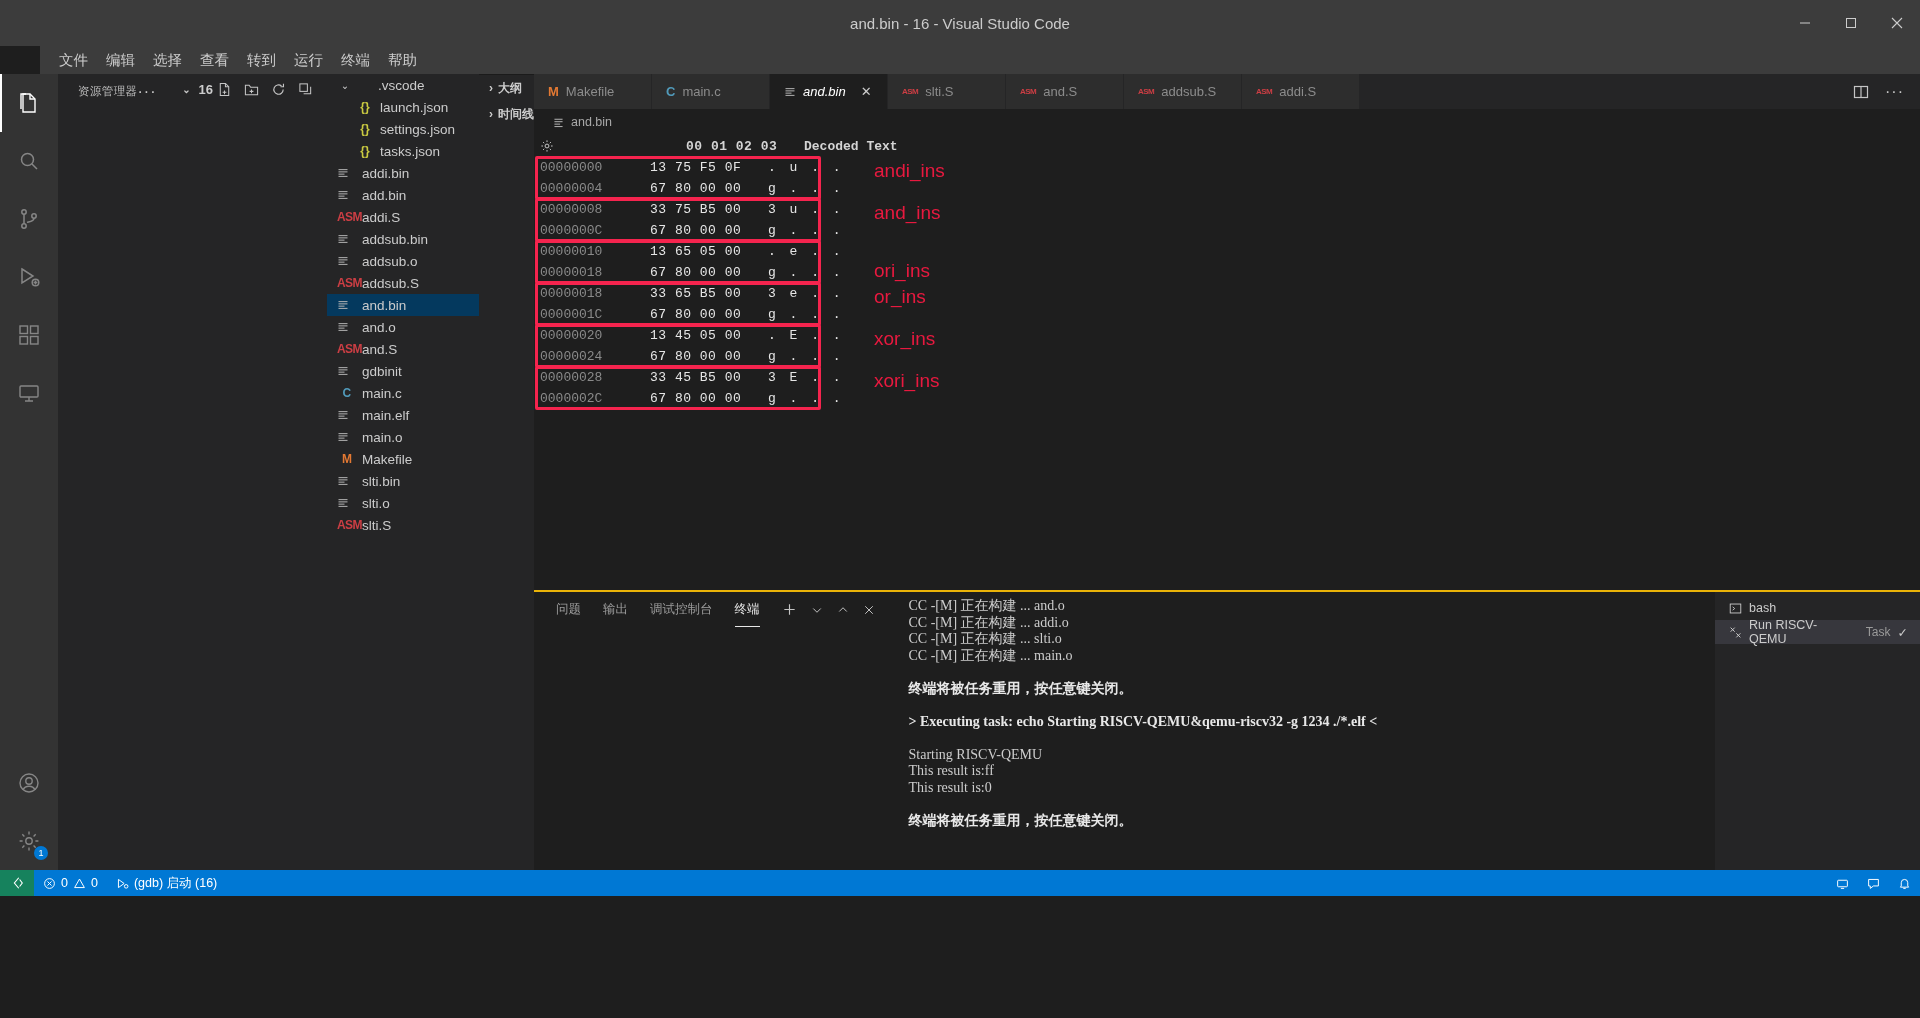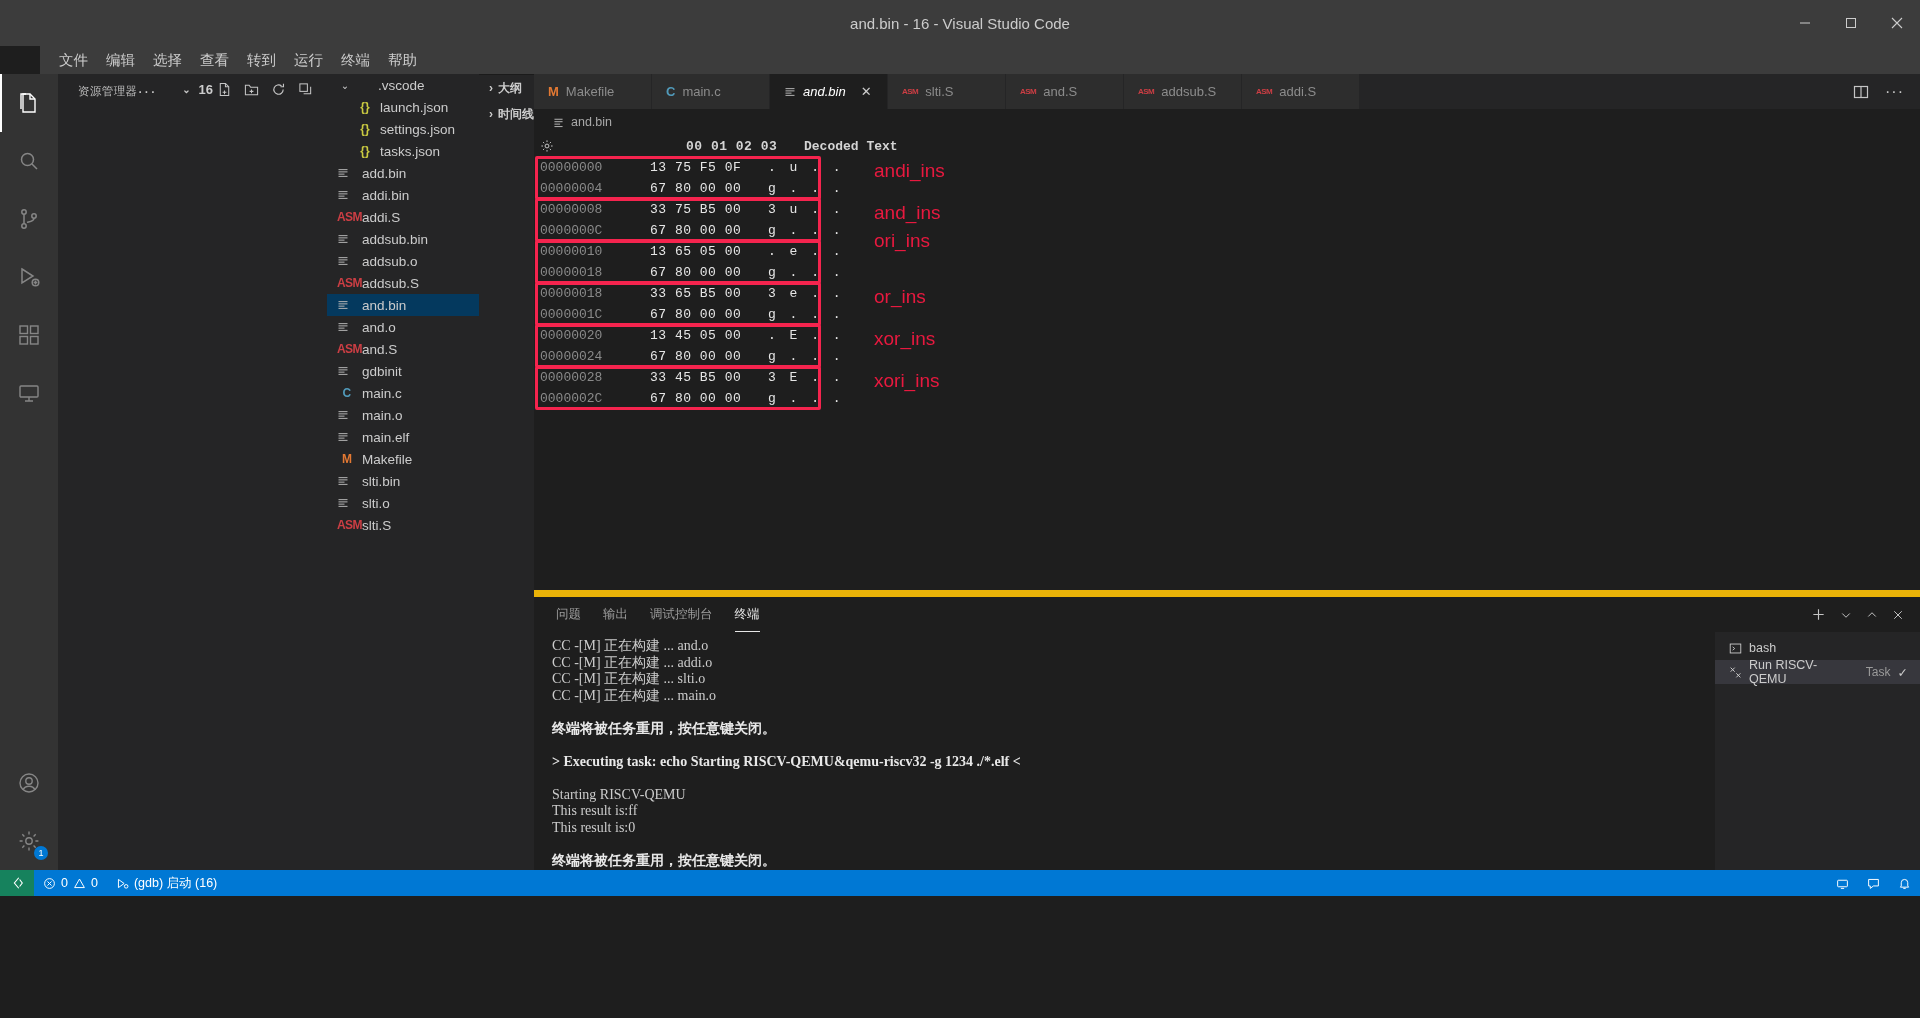--- a/index.html
+++ b/index.html
@@ -120,21 +120,21 @@
 
   .hexbody { position: relative; }
   .group-box {
     position: absolute; border: 3px solid #f5244e; border-radius: 2px; pointer-events: none;
   }
   .ann-label {
     position: absolute; color: #e8193f; font-size: 19px; font-family: "Liberation Sans", sans-serif;
   }
 
   
-  .panel { height: 280px; background: #1e1e1e; border-top: 7px solid #eab308; display: flex; flex-direction: column; flex: 0 0 280px;}
+  .panel { height: 280px; background: #1e1e1e; border-top: 2px solid #eab308; display: flex; flex-direction: row; flex: 0 0 280px;}
   .panel-tabs { height: 35px; display: flex; align-items: center; padding-left: 22px; gap: 22px; }
   .ptab { font-size: 12.5px; color: #9d9d9d; height: 35px; display: flex; align-items: center; border-bottom: 1px solid transparent; }
   .ptab.active { color: #e7e7e7; border-bottom: 1px solid #e7e7e7; }
   .panel-actions { margin-left: auto; display: flex; align-items: center; gap: 14px; padding-right: 16px; color: #c5c5c5; font-size: 15px; }
   .panel-body { flex: 1 1 auto; display: flex; min-height: 0; }
   .term {
     flex: 1 1 auto; padding: 6px 0 0 18px; font-family: Liberation Serif, serif;
     font-size: 14px; line-height: 16.5px; color: #cccccc; overflow: hidden; white-space: pre;
   }
   .term .bold { font-weight: bold; color: #e8e8e8; }
@@ -314,30 +314,30 @@
             <span class="ic ic-json">{}</span>
             <span style="padding-left:5px">tasks.json</span>
           </div>
           <div class="tree-row">
             <span style="display:inline-block;width:10px"></span>
             <span class="ic ic-bin">
               <svg width="12" height="12" viewBox="0 0 16 16" fill="none" stroke="#b7b7b7" stroke-width="1.3">
                 <path d="M2 3.5h12M2 6.5h12M2 9.5h8M2 12.5h12"></path>
               </svg>
             </span>
+            <span style="padding-left:5px">addi.bin</span>
+          </div>
+          <div class="tree-row">
+            <span style="display:inline-block;width:10px"></span>
+            <span class="ic ic-bin">
+              <svg width="12" height="12" viewBox="0 0 16 16" fill="none" stroke="#b7b7b7" stroke-width="1.3">
+                <path d="M2 3.5h12M2 6.5h12M2 9.5h8M2 12.5h12"></path>
+              </svg>
+            </span>
             <span style="padding-left:5px">add.bin</span>
-          </div>
-          <div class="tree-row">
-            <span style="display:inline-block;width:10px"></span>
-            <span class="ic ic-bin">
-              <svg width="12" height="12" viewBox="0 0 16 16" fill="none" stroke="#b7b7b7" stroke-width="1.3">
-                <path d="M2 3.5h12M2 6.5h12M2 9.5h8M2 12.5h12"></path>
-              </svg>
-            </span>
-            <span style="padding-left:5px">addi.bin</span>
           </div>
           <div class="tree-row">
             <span style="display:inline-block;width:10px"></span>
             <span class="ic ic-asm">ASM</span>
             <span style="padding-left:5px">addi.S</span>
           </div>
           <div class="tree-row">
             <span style="display:inline-block;width:10px"></span>
             <span class="ic ic-bin">
               <svg width="12" height="12" viewBox="0 0 16 16" fill="none" stroke="#b7b7b7" stroke-width="1.3">
@@ -397,30 +397,30 @@
             <span class="ic ic-c">C</span>
             <span style="padding-left:5px">main.c</span>
           </div>
           <div class="tree-row">
             <span style="display:inline-block;width:10px"></span>
             <span class="ic ic-bin">
               <svg width="12" height="12" viewBox="0 0 16 16" fill="none" stroke="#b7b7b7" stroke-width="1.3">
                 <path d="M2 3.5h12M2 6.5h12M2 9.5h8M2 12.5h12"></path>
               </svg>
             </span>
+            <span style="padding-left:5px">main.elf</span>
+          </div>
+          <div class="tree-row">
+            <span style="display:inline-block;width:10px"></span>
+            <span class="ic ic-bin">
+              <svg width="12" height="12" viewBox="0 0 16 16" fill="none" stroke="#b7b7b7" stroke-width="1.3">
+                <path d="M2 3.5h12M2 6.5h12M2 9.5h8M2 12.5h12"></path>
+              </svg>
+            </span>
             <span style="padding-left:5px">main.o</span>
-          </div>
-          <div class="tree-row">
-            <span style="display:inline-block;width:10px"></span>
-            <span class="ic ic-bin">
-              <svg width="12" height="12" viewBox="0 0 16 16" fill="none" stroke="#b7b7b7" stroke-width="1.3">
-                <path d="M2 3.5h12M2 6.5h12M2 9.5h8M2 12.5h12"></path>
-              </svg>
-            </span>
-            <span style="padding-left:5px">main.elf</span>
           </div>
           <div class="tree-row">
             <span style="display:inline-block;width:10px"></span>
             <span class="ic ic-mk">M</span>
             <span style="padding-left:5px">Makefile</span>
           </div>
           <div class="tree-row">
             <span style="display:inline-block;width:10px"></span>
             <span class="ic ic-bin">
               <svg width="12" height="12" viewBox="0 0 16 16" fill="none" stroke="#b7b7b7" stroke-width="1.3">
@@ -583,21 +583,21 @@
             <div class="hex-row">
               <span class="hex-addr">0000002C</span>
               <span class="hex-bytes">67 80 00 00</span>
               <span class="hex-dec">g . . .</span>
             </div>
             <div class="group-box" style="left: 1px; top: -1px; width: 286px; height: 44px; border-color: rgb(245, 36, 78);"></div>
             <div class="ann-label" style="left: 340px; top: 3px; color: rgb(232, 25, 63);">andi_ins</div>
             <div class="group-box" style="left: 1px; top: 41px; width: 286px; height: 44px; border-color: rgb(245, 36, 78);"></div>
             <div class="ann-label" style="left: 340px; top: 45px; color: rgb(232, 25, 63);">and_ins</div>
             <div class="group-box" style="left: 1px; top: 83px; width: 286px; height: 44px; border-color: rgb(245, 36, 78);"></div>
-            <div class="ann-label" style="left: 340px; top: 73px; color: rgb(232, 25, 63);">ori_ins</div>
+            <div class="ann-label" style="left: 340px; top: 103px; color: rgb(232, 25, 63);">ori_ins</div>
             <div class="group-box" style="left: 1px; top: 125px; width: 286px; height: 44px; border-color: rgb(245, 36, 78);"></div>
             <div class="ann-label" style="left: 340px; top: 129px; color: rgb(232, 25, 63);">or_ins</div>
             <div class="group-box" style="left: 1px; top: 167px; width: 286px; height: 44px; border-color: rgb(245, 36, 78);"></div>
             <div class="ann-label" style="left: 340px; top: 171px; color: rgb(232, 25, 63);">xor_ins</div>
             <div class="group-box" style="left: 1px; top: 209px; width: 286px; height: 44px; border-color: rgb(245, 36, 78);"></div>
             <div class="ann-label" style="left: 340px; top: 213px; color: rgb(232, 25, 63);">xori_ins</div>
           </div>
       </div>
 
       <div class="panel">

